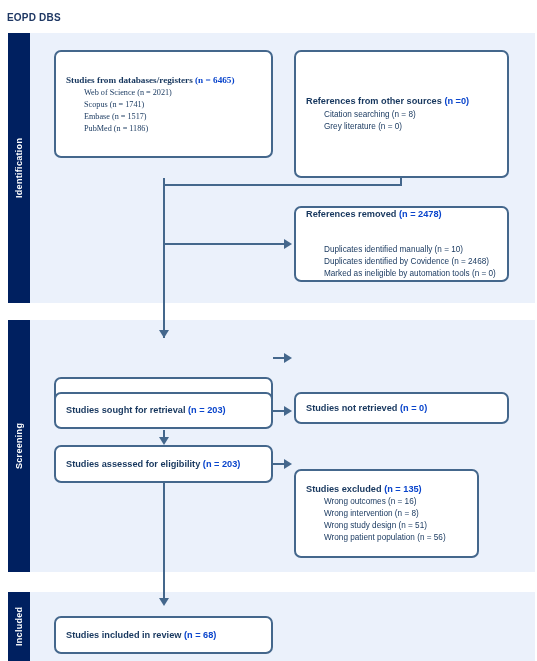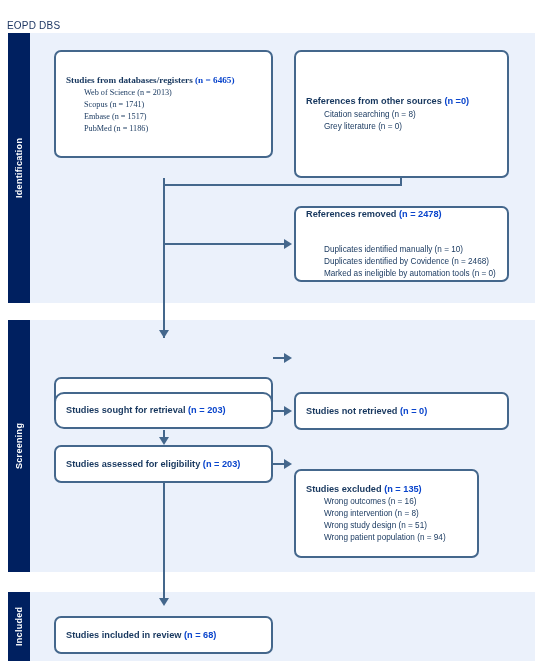--- a/index.html
+++ b/index.html
@@ -6,22 +6,22 @@
   body{
     width:537px;height:661px;
     background:#ffffff;
     font-family:"Liberation Sans","DejaVu Sans",sans-serif;
     position:relative;overflow:hidden;
     -webkit-font-smoothing:antialiased;
   }
   #page{position:absolute;left:0;top:0;width:537px;height:661px;}
 
   .page-title{
-    position:absolute;left:7px;top:20px;
-    font-size:10px;font-weight:normal;color:#1F3864;
+    position:absolute;left:7px;top:12px;
+    font-size:10px;font-weight:bold;color:#1F3864;
     letter-spacing:.2px;
   }
 
   
   .band{position:absolute;left:8px;width:527px;}
   .band .railbar{
     position:absolute;left:0;top:0;width:22px;height:100%;
     background:#002060;
   }
   .band .panel{
@@ -59,22 +59,22 @@
     font-size:8.2px;color:#17375E;line-height:1.45;
     padding-left:18px;white-space:nowrap;
   }
 
   
   #box-databases      {left:54px; top:50px;  width:219px;height:108px;font-family:Liberation Serif, serif;}
   #box-other-sources  {left:294px;top:50px;  width:215px;height:128px;}
   #box-refs-removed   {left:294px;top:206px; width:215px;height:76px;justify-content:space-between;}
   #box-screened       {left:54px; top:339px; width:219px;height:38px;margin-top:38px;}
   #box-excluded-1     {left:294px;top:339px; width:215px;height:38px;}
-  #box-sought         {left:54px; top:392px; width:219px;height:37px;border-radius:10px;}
-  #box-not-retrieved  {left:294px;top:392px; width:215px;height:38px;}
+  #box-sought         {left:54px; top:392px; width:219px;height:37px;}
+  #box-not-retrieved  {left:294px;top:392px; width:215px;height:32px;}
   #box-assessed       {left:54px; top:445px; width:219px;height:38px;}
   #box-excluded-2     {left:294px;top:469px; width:185px;height:89px;}
   #box-included       {left:54px; top:608px; width:219px;height:38px;margin-top:8px;}
 
   
   .ln{position:absolute;background:#44678C;}
   .lnv{width:2px;}
   .lnh{height:2px;}
 
   .arrowhead{position:absolute;width:0;height:0;}
@@ -159,21 +159,21 @@
   <div class="ln lnh" id="c-h2"></div>
   <div class="arrowhead arrow-right" id="c-h2-arrow"></div>
   <div class="ln lnh" id="c-h3"></div>
   <div class="arrowhead arrow-right" id="c-h3-arrow"></div>
 
   <div class="pbox" id="box-databases">
     <div class="headline">
       <span>Studies from databases/registers </span><span class="cnt">(n = 6465)</span>
     </div>
     <ul class="sublist">
-      <li>Web of Science (n = 2013)</li>
+      <li>Web of Science (n = 2021)</li>
       <li>Scopus (n = 1741)</li>
       <li>Embase (n = 1517)</li>
       <li>PubMed (n = 1186)</li>
     </ul>
   </div>
 
   <div class="pbox" id="box-other-sources">
     <div class="headline">
       <span>References from other sources </span><span class="cnt">(n =0)</span>
     </div>
@@ -220,21 +220,21 @@
   </div>
 
   <div class="pbox" id="box-excluded-2">
     <div class="headline">
       <span>Studies excluded </span><span class="cnt">(n = 135)</span>
     </div>
     <ul class="sublist">
       <li>Wrong outcomes (n = 16)</li>
       <li>Wrong intervention (n = 8)</li>
       <li>Wrong study design (n = 51)</li>
-      <li>Wrong patient population (n = 94)</li>
+      <li>Wrong patient population (n = 56)</li>
     </ul>
   </div>
 
   <div class="pbox" id="box-included">
     <div class="headline">
       <span>Studies included in review </span><span class="cnt">(n = 68)</span>
     </div>
   </div>
 
 </div>

